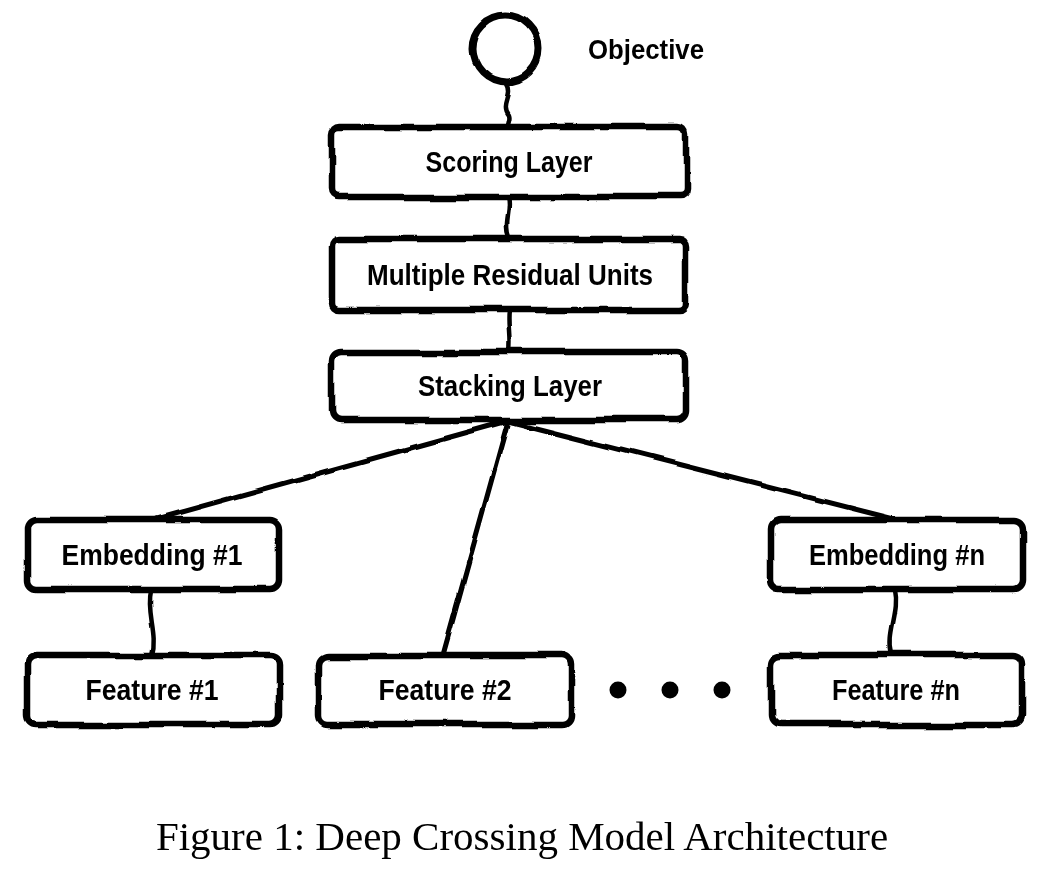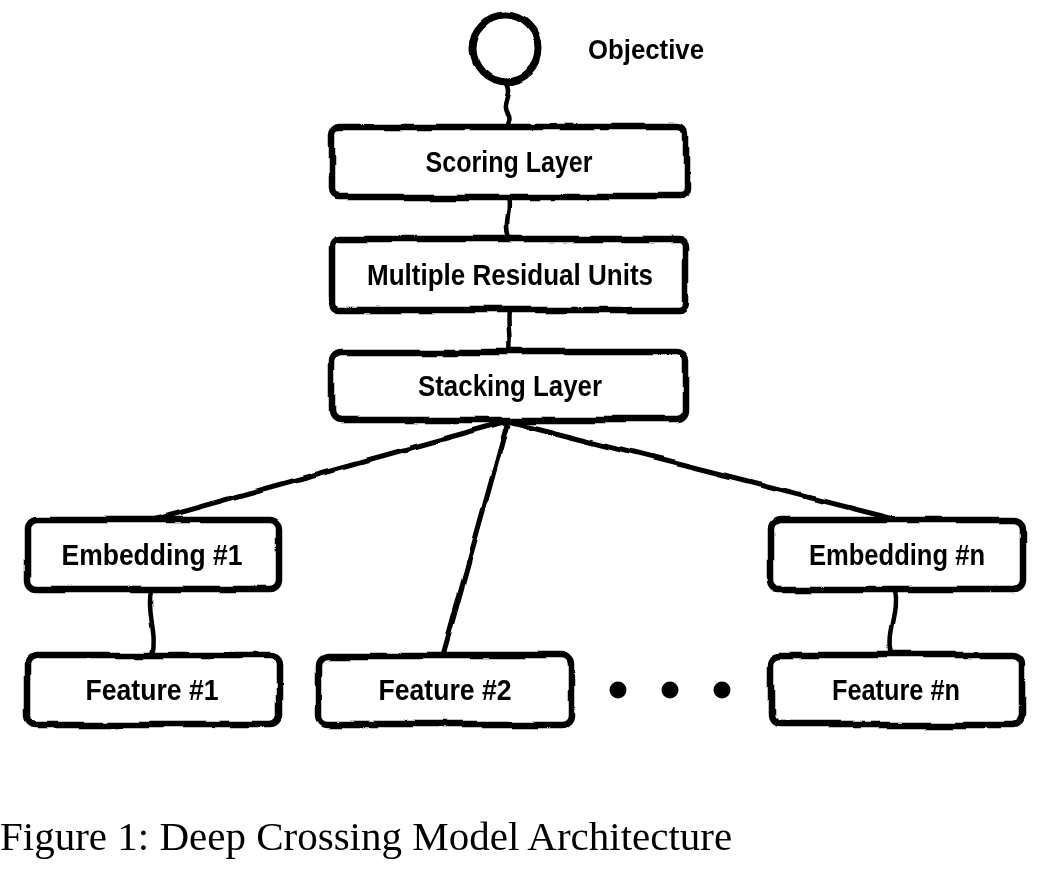--- a/index.html
+++ b/index.html
@@ -60,20 +60,21 @@
   }
   .dot {
     fill: #000000;
     stroke: none;
   }
   .caption {
     position: absolute;
     left: 0;
     top: 812px;
     width: 100%;
+    text-align: center;
     font-family: "Liberation Serif", serif;
     font-size: 41px;
     color: #000000;
     white-space: nowrap;
   }
 </style>
 </head>
 <body>
 
 <div class="stage">

